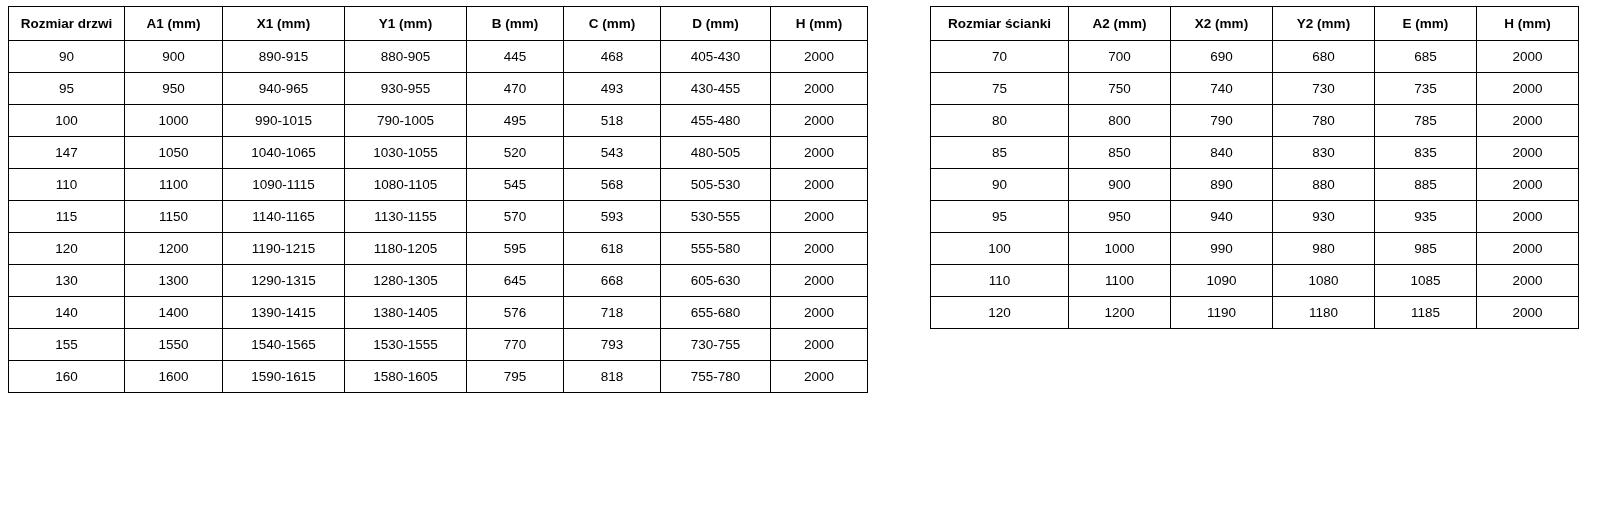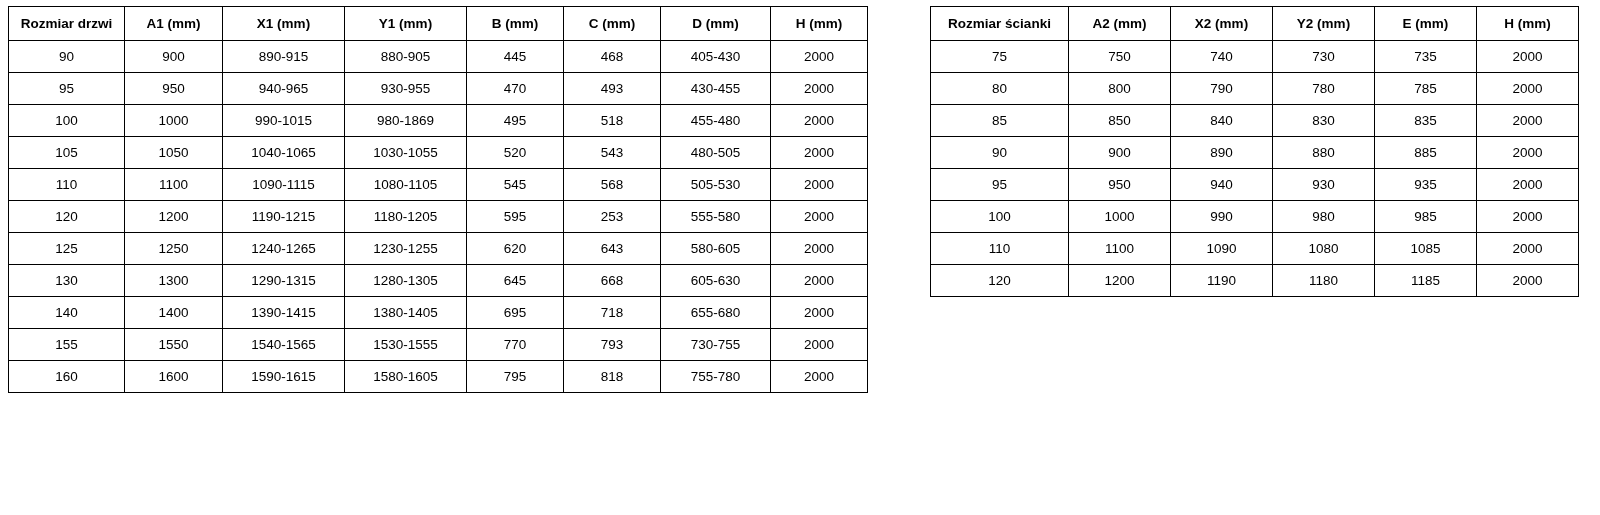--- a/index.html
+++ b/index.html
@@ -110,82 +110,82 @@
             <td>930-955</td>
             <td>470</td>
             <td>493</td>
             <td>430-455</td>
             <td>2000</td>
           </tr>
           <tr>
             <td>100</td>
             <td>1000</td>
             <td>990-1015</td>
-            <td>980-1869</td>
+            <td>790-1005</td>
             <td>495</td>
             <td>518</td>
             <td>455-480</td>
             <td>2000</td>
           </tr>
           <tr>
-            <td>105</td>
+            <td>147</td>
             <td>1050</td>
             <td>1040-1065</td>
             <td>1030-1055</td>
             <td>520</td>
             <td>543</td>
             <td>480-505</td>
             <td>2000</td>
           </tr>
           <tr>
             <td>110</td>
             <td>1100</td>
             <td>1090-1115</td>
             <td>1080-1105</td>
             <td>545</td>
             <td>568</td>
             <td>505-530</td>
             <td>2000</td>
           </tr>
           <tr>
+            <td>115</td>
+            <td>1150</td>
+            <td>1140-1165</td>
+            <td>1130-1155</td>
+            <td>570</td>
+            <td>593</td>
+            <td>530-555</td>
+            <td>2000</td>
+          </tr>
+          <tr>
             <td>120</td>
             <td>1200</td>
             <td>1190-1215</td>
             <td>1180-1205</td>
             <td>595</td>
-            <td>253</td>
+            <td>618</td>
             <td>555-580</td>
-            <td>2000</td>
-          </tr>
-          <tr>
-            <td>125</td>
-            <td>1250</td>
-            <td>1240-1265</td>
-            <td>1230-1255</td>
-            <td>620</td>
-            <td>643</td>
-            <td>580-605</td>
             <td>2000</td>
           </tr>
           <tr>
             <td>130</td>
             <td>1300</td>
             <td>1290-1315</td>
             <td>1280-1305</td>
             <td>645</td>
             <td>668</td>
             <td>605-630</td>
             <td>2000</td>
           </tr>
           <tr>
             <td>140</td>
             <td>1400</td>
             <td>1390-1415</td>
             <td>1380-1405</td>
-            <td>695</td>
+            <td>576</td>
             <td>718</td>
             <td>655-680</td>
             <td>2000</td>
           </tr>
           <tr>
             <td>155</td>
             <td>1550</td>
             <td>1540-1565</td>
             <td>1530-1555</td>
             <td>770</td>
@@ -222,20 +222,28 @@
             <th>Rozmiar ścianki</th>
             <th>A2 (mm)</th>
             <th>X2 (mm)</th>
             <th>Y2 (mm)</th>
             <th>E (mm)</th>
             <th>H (mm)</th>
           </tr>
       </thead>
       <tbody id="walls-body">
           <tr>
+            <td>70</td>
+            <td>700</td>
+            <td>690</td>
+            <td>680</td>
+            <td>685</td>
+            <td>2000</td>
+          </tr>
+          <tr>
             <td>75</td>
             <td>750</td>
             <td>740</td>
             <td>730</td>
             <td>735</td>
             <td>2000</td>
           </tr>
           <tr>
             <td>80</td>
             <td>800</td>

